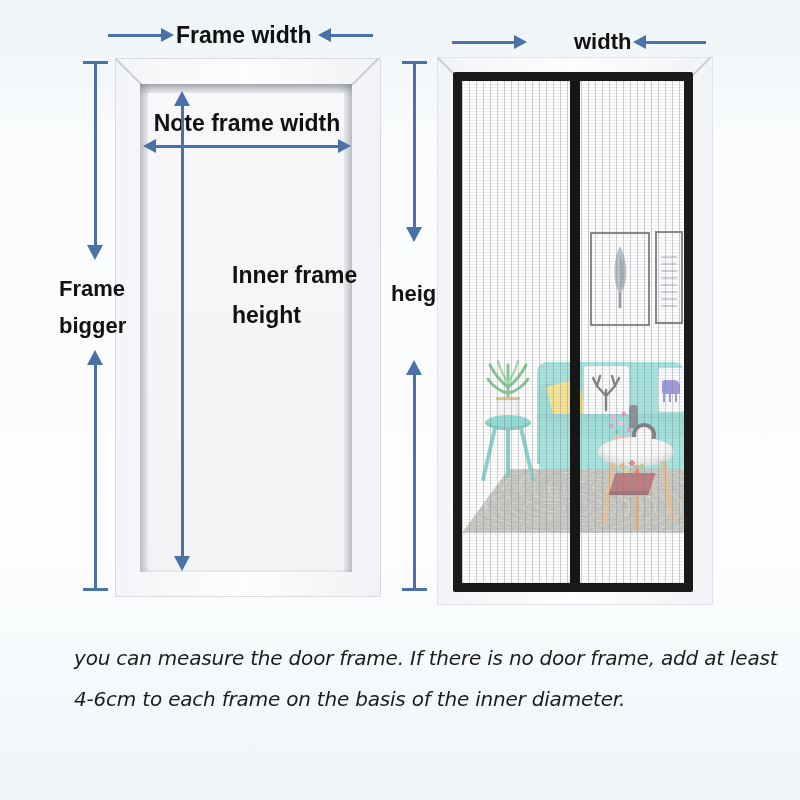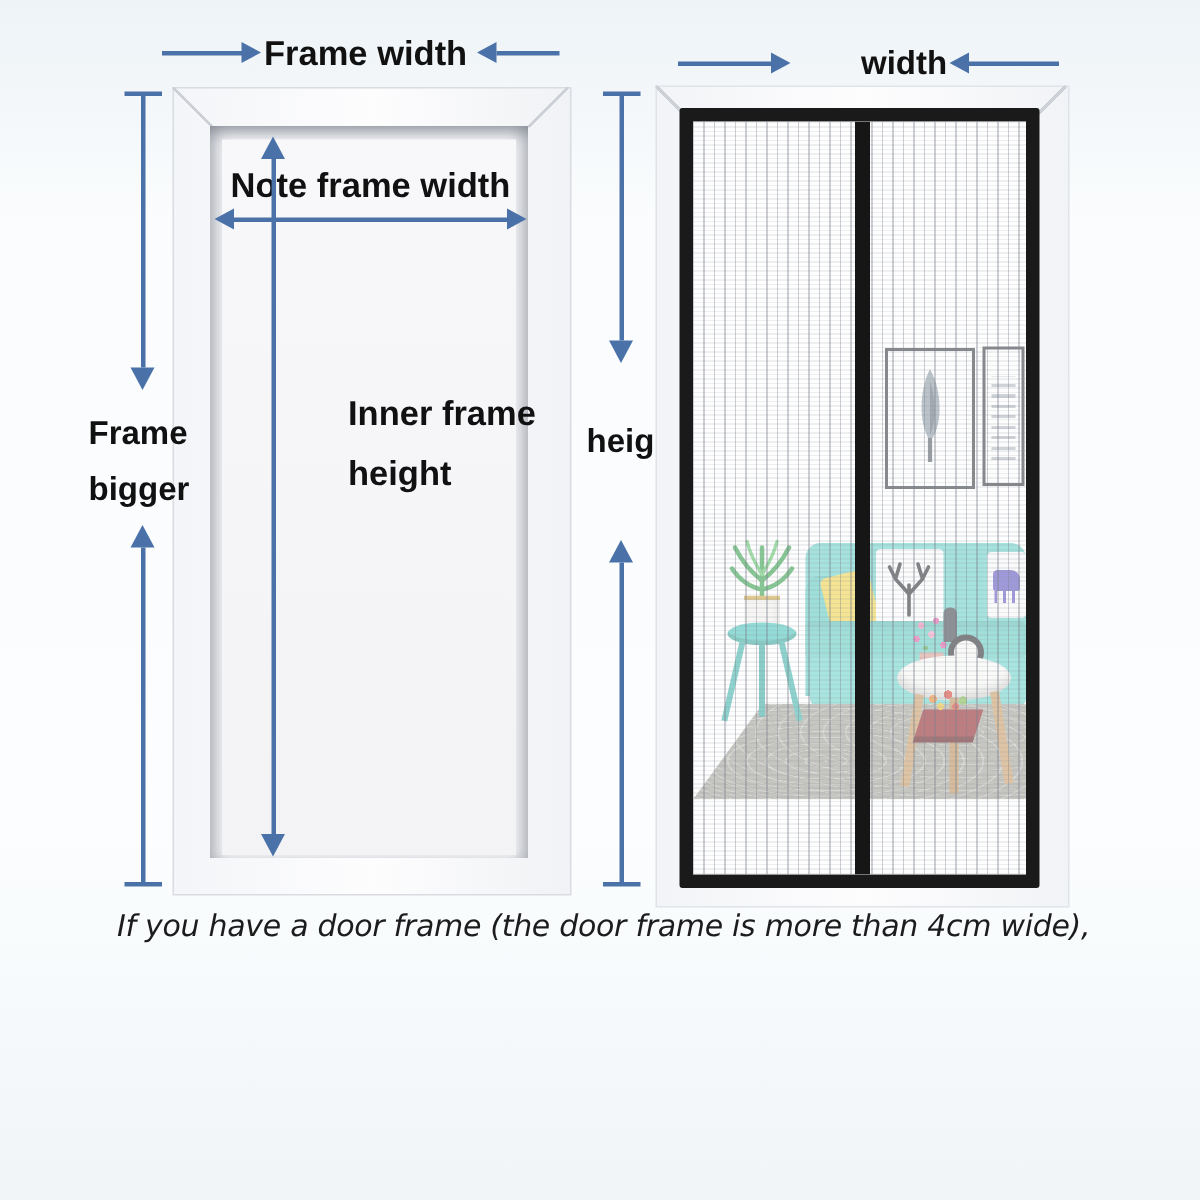--- a/index.html
+++ b/index.html
@@ -156,16 +156,17 @@
       <div style="position:absolute;left:171px;top:384px;width:6px;height:64px;background:#b98c55;"></div>
       <div style="position:absolute;left:150px;top:392px;width:40px;height:22px;background:#8e1f24;transform:skewX(-18deg);box-shadow:inset 0 -4px 0 rgba(0,0,0,0.35);"></div>
       <div style="position:absolute;left:152px;top:376px;width:36px;height:18px;
         background:radial-gradient(circle 5px at 8px 9px,#e8842c 55%,transparent 56%),radial-gradient(circle 5px at 18px 6px,#d43b2f 55%,transparent 56%),radial-gradient(circle 5px at 28px 10px,#7ab648 55%,transparent 56%),radial-gradient(circle 4px at 13px 14px,#e8b82c 55%,transparent 56%),radial-gradient(circle 4px at 23px 14px,#d43b2f 55%,transparent 56%);"></div>
 
       <div class="mesh"></div>
       <div style="position:absolute;left:108px;top:0;width:10px;height:502px;background:#161616;"></div>
     </div>
   </div>
 
-  <div class="ital" style="left:78px;top:605px;">If you have a door frame (the door frame is more than 4cm wide),</div>
+  <div class="ital" style="left:74px;top:646px;">you can measure the door frame. If there is no door frame, add at least</div>
+  <div class="ital" style="left:74px;top:687px;">4-6cm to each frame on the basis of the inner diameter.</div>
 
 
 </div>
 
 </body></html>

